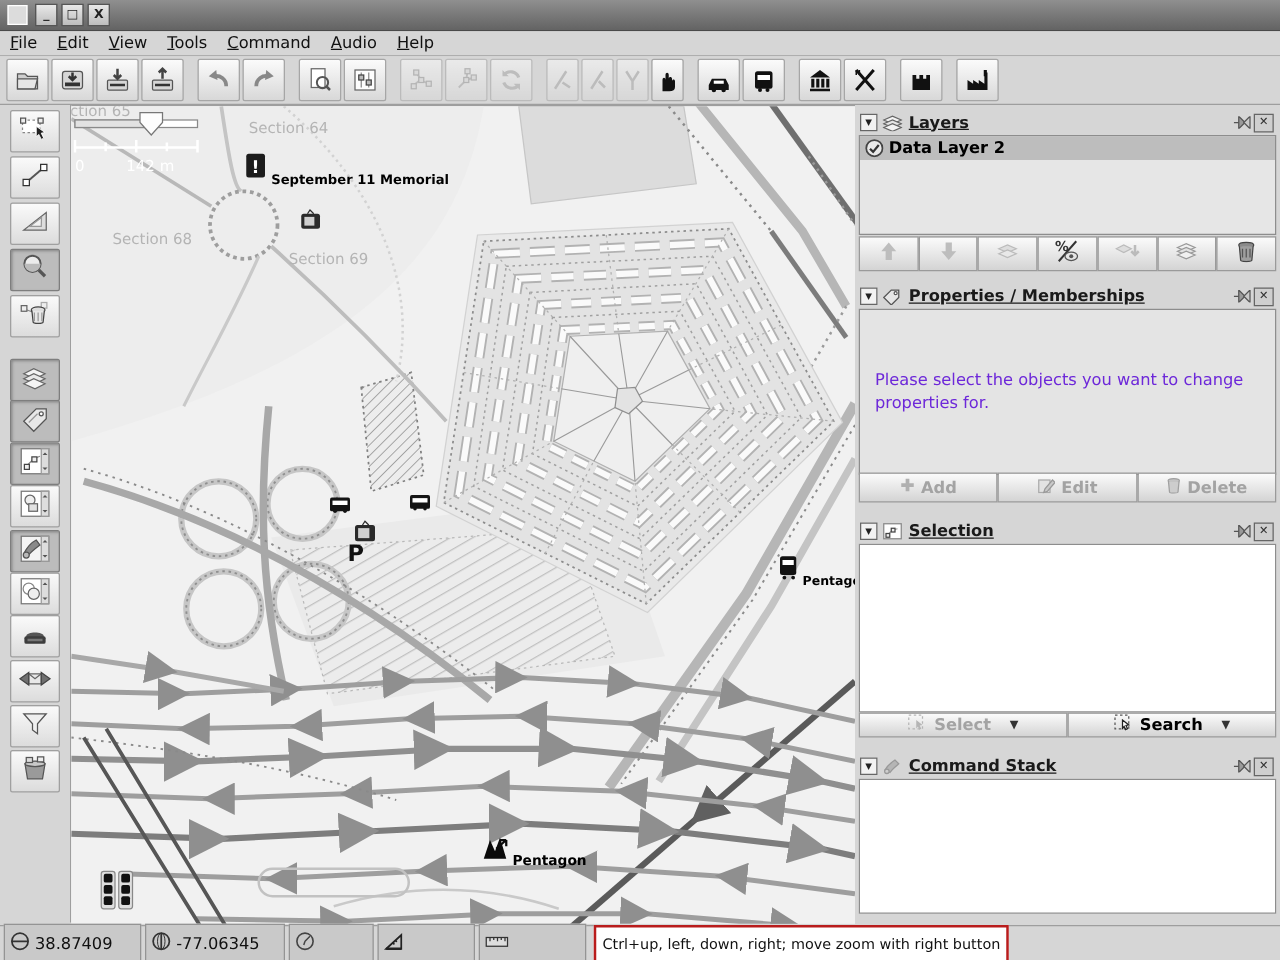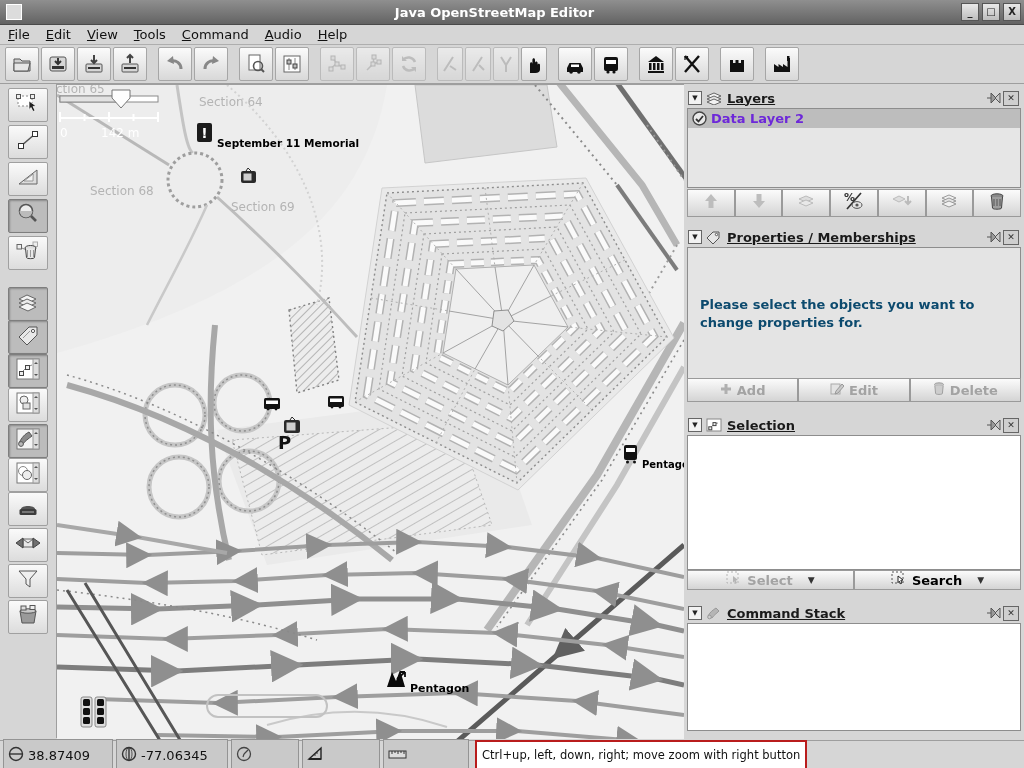--- a/index.html
+++ b/index.html
@@ -43,42 +43,41 @@
     display:flex;align-items:center;font-size:13px;font-weight:bold;color:#1a1a1a;}
   .ph-title{margin-left:5px;flex:1;text-decoration:underline;}
   .collapse-box{width:12px;height:12px;background:#f2f2f2;border:1px solid #666;margin-left:2px;
     display:flex;align-items:center;justify-content:center;font-size:7px;color:#222;}
   .ph-icon{margin-left:4px;display:flex;}
   .ph-ctrl{display:flex;align-items:center;margin-right:3px;}
   .pinbtn,.closebtn{width:14px;height:13px;display:flex;align-items:center;justify-content:center;margin-left:2px;}
   .closebtn{background:#cfcfcf;border:1px solid #666;font-size:9px;font-weight:bold;color:#333;}
   .panel-body{position:absolute;left:687px;width:334px;background:#fff;border:1px solid #8d8d8d;box-sizing:border-box;}
   .panel-body.gray{background:#e4e4e4;}
-  .layer-row{height:19px;background:#bdbdbd;display:flex;align-items:center;font-size:13px;font-weight:bold;color:#6d28d9;}
+  .layer-row{height:19px;background:#bdbdbd;display:flex;align-items:center;font-size:13px;font-weight:bold;color:#000000;}
   .btnrow{position:absolute;left:687px;width:334px;display:flex;}
   .pbtn{flex:1;height:20px;background:linear-gradient(#fbfbfb,#d4d4d4);border:1px solid #9a9a9a;
     display:flex;align-items:center;justify-content:center;font-size:13px;font-weight:bold;gap:5px;box-sizing:border-box;}
   .pbtn.disabled{color:#a3a3a3;}
   .pbtn .dd{margin-left:10px;font-size:9px;color:#333;}
   .lbtn{flex:1;height:28px;background:linear-gradient(#fbfbfb,#d4d4d4);border:1px solid #9a9a9a;
     display:flex;align-items:center;justify-content:center;box-sizing:border-box;}
   
   #statusbar{left:0;top:740px;width:1024px;height:28px;background:#d6d6d6;border-top:1px solid #9e9e9e;
     display:flex;align-items:center;font-size:13px;color:#111;}
   .sfield{height:33px;background:#c9c9c9;border:1px solid #949494;margin-left:3px;
     display:flex;align-items:center;padding:0 4px;box-sizing:border-box;gap:4px;}
   #helpfield{height:30px;background:#fff;border:2px solid #b91c1c;margin-left:6px;
     display:flex;align-items:center;padding:0 5px;font-size:11.5px;box-sizing:border-box;white-space:nowrap;}
 </style>
 </head>
 <body>
 
 <div id="titlebar" class="abs">
   <div id="app-icon"></div>
-  <div class="title">Java OpenStreetMap Editor</div>
   <div class="winbtn">_</div>
   <div class="winbtn">□</div>
   <div class="winbtn">X</div>
 </div>
 
 <div id="menubar" class="abs">
   <span class="menu-item">File</span>
   <span class="menu-item">Edit</span>
   <span class="menu-item">View</span>
   <span class="menu-item">Tools</span>
@@ -682,21 +681,21 @@
         <svg width="14" height="10">
           <path d="M0 5h4" stroke="#555"></path>
           <polygon points="4,0 9,5 4,10" fill="#9a9a9a" stroke="#555"></polygon>
           <polygon points="13,0 8,5 13,10" fill="#c9c9c9" stroke="#555"></polygon>
         </svg>
       </span>
       <span class="closebtn">✕</span>
     </span>
 </div>
 <div class="panel-body gray" style="top:247px;height:133px">
-  <div style="padding:48px 12px 0 12px;font-size:13px;font-weight:bold;color:#0c4a6e;line-height:1.35">Please select the objects you want to change properties for.</div>
+  <div style="padding:48px 12px 0 12px;font-size:13px;font-weight:normal;color:#6d28d9;line-height:1.35">Please select the objects you want to change properties for.</div>
 </div>
 <div class="btnrow" style="top:378px">
   <div class="pbtn disabled" style="height:24px">
       <span><svg width="12" height="12">
           <path d="M6 1v10M1 6h10" stroke="#b0b0b0" stroke-width="3"></path>
         </svg></span>
       <span>Add</span>
     </div>
   <div class="pbtn disabled" style="height:24px">
       <span><svg width="14" height="13">

